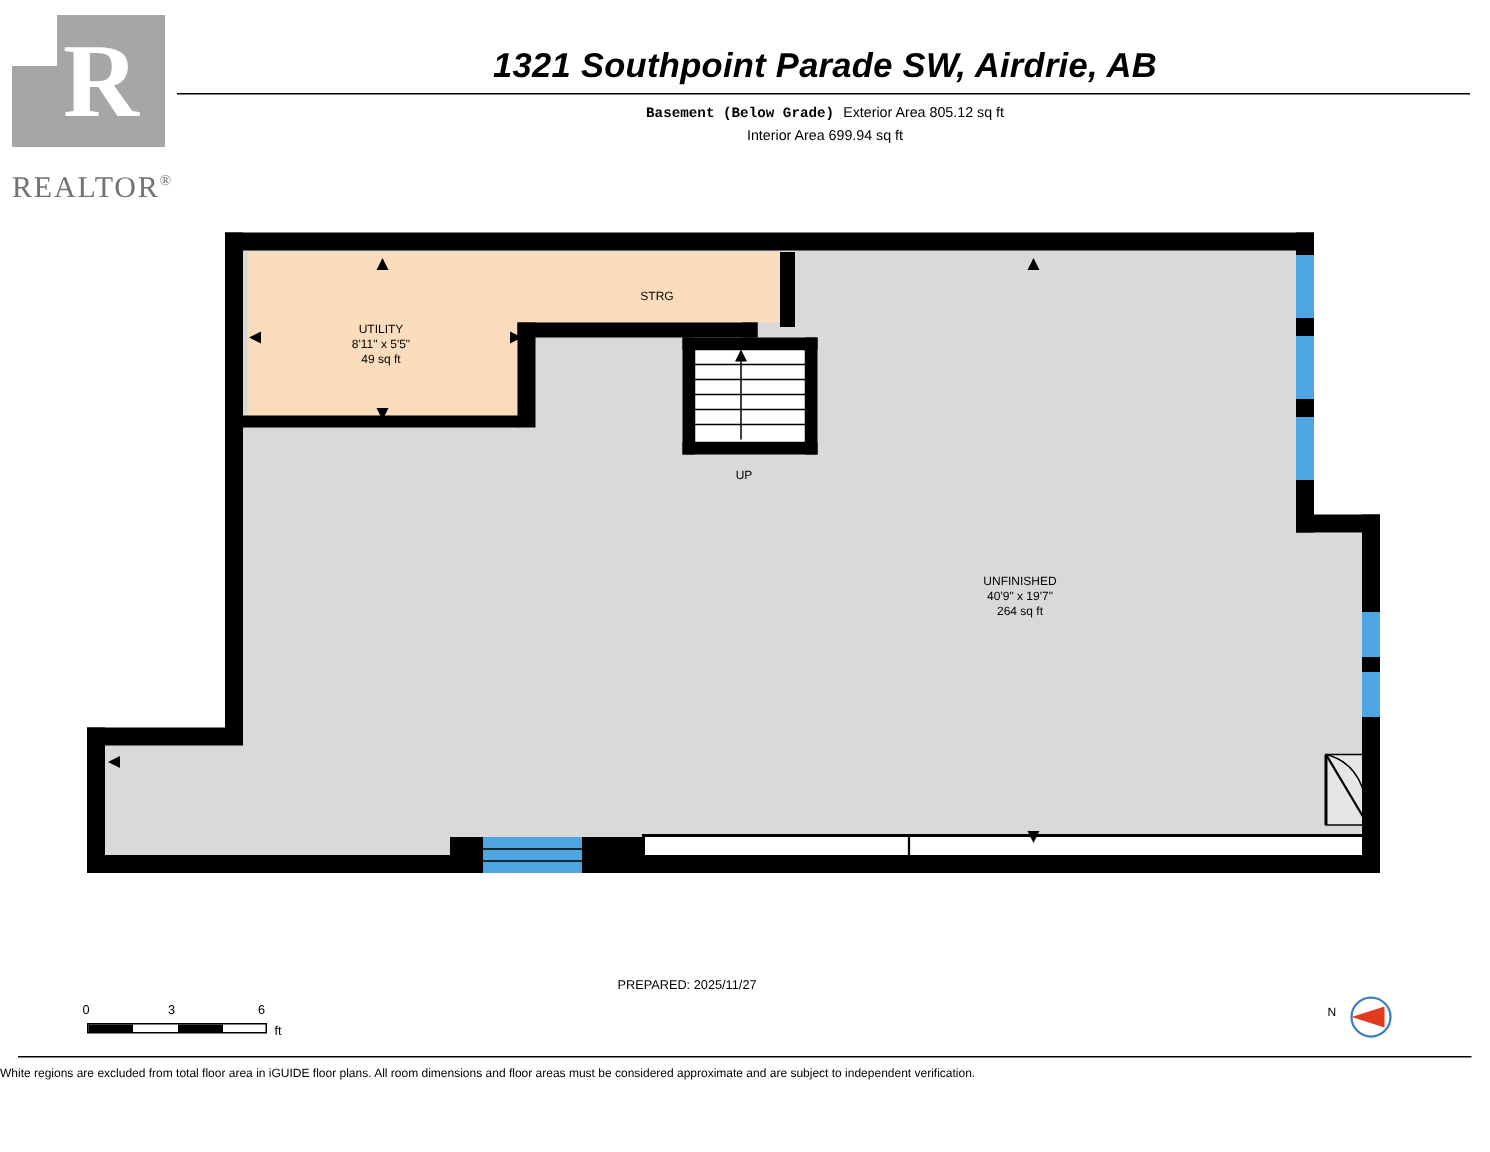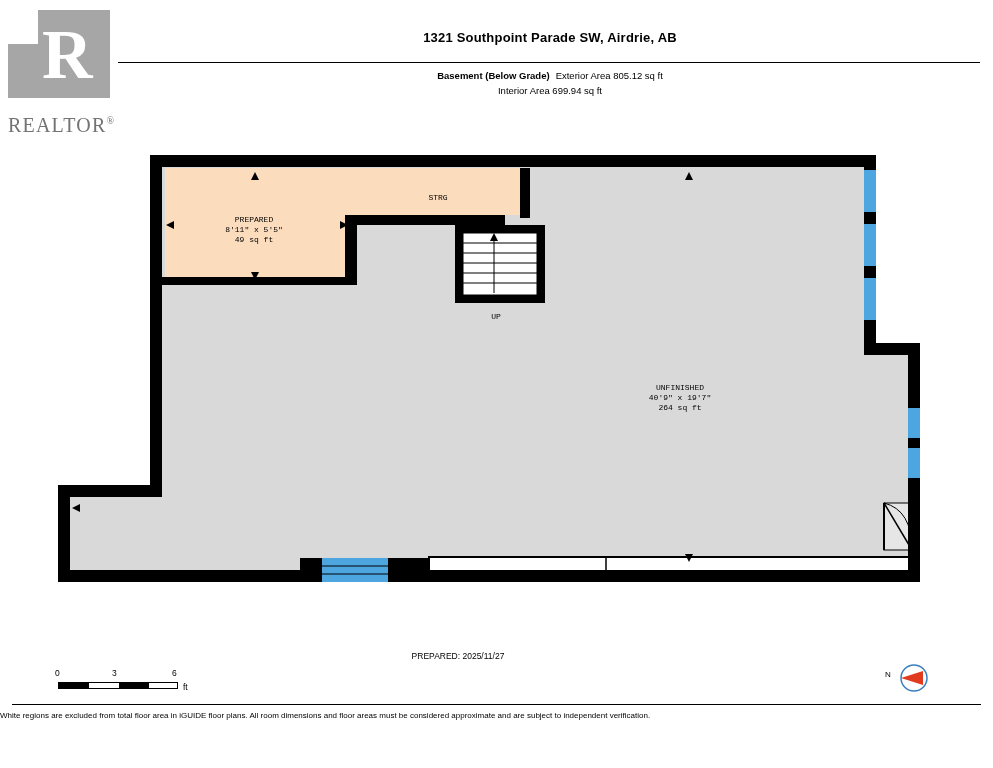--- a/index.html
+++ b/index.html
@@ -68,23 +68,24 @@
   }
 
   #title-block {
     position: absolute;
     left: 120px;
     top: 30px;
     width: 860px;
     text-align: center;
   }
   #title-block .addr {
-    font-size: 13px;
+    font-size: 23px;
     font-weight: bold;
     letter-spacing: 0.2px;
+    font-style: italic;
   }
   #title-rule {
     position: absolute;
     left: 118px;
     top: 62px;
     width: 862px;
     height: 1px;
     background: #000000;
   }
 
@@ -96,39 +97,39 @@
     text-align: center;
     font-size: 9.5px;
   }
   #area-block .row {
     line-height: 15px;
     white-space: nowrap;
   }
   #area-block .lvl {
     font-weight: bold;
     margin-right: 6px;
+    font-family: Liberation Mono, monospace;
   }
 
   
   #plan {
     position: absolute;
     left: 0;
     top: 140px;
     width: 993px;
     height: 480px;
   }
   #plan svg { display: block; }
 
   .plan-label {
     position: absolute;
     font-size: 8px;
     text-align: center;
     line-height: 10px;
     white-space: nowrap;
-    font-family: Liberation Mono, monospace;
   }
 
   
   #scalebar {
     position: absolute;
     left: 55px;
     top: 668px;
     width: 140px;
     height: 30px;
   }
@@ -308,21 +309,21 @@
       <path d="M255,140 L251,132 L259,132 Z" fill="#000"></path>
       <path d="M166,85 L174,81 L174,89 Z" fill="#000"></path>
       <path d="M348,85 L340,81 L340,89 Z" fill="#000"></path>
       <path d="M689,32 L685,40 L693,40 Z" fill="#000"></path>
       <path d="M689,422 L685,414 L693,414 Z" fill="#000"></path>
       <path d="M72,368 L80,364 L80,372 Z" fill="#000"></path>
     </g>
   </svg>
 
   <div class="plan-label" style="left:206px; top:75px; width:96px;">
-    <div>PREPARED</div>
+    <div>UTILITY</div>
     <div>8'11" x 5'5"</div>
     <div>49 sq ft</div>
   </div>
 
   <div class="plan-label" style="left:400px; top:53px; width:76px;">
     <div>STRG</div>
   </div>
 
   <div class="plan-label" style="left:632px; top:243px; width:96px;">
     <div>UNFINISHED</div>

